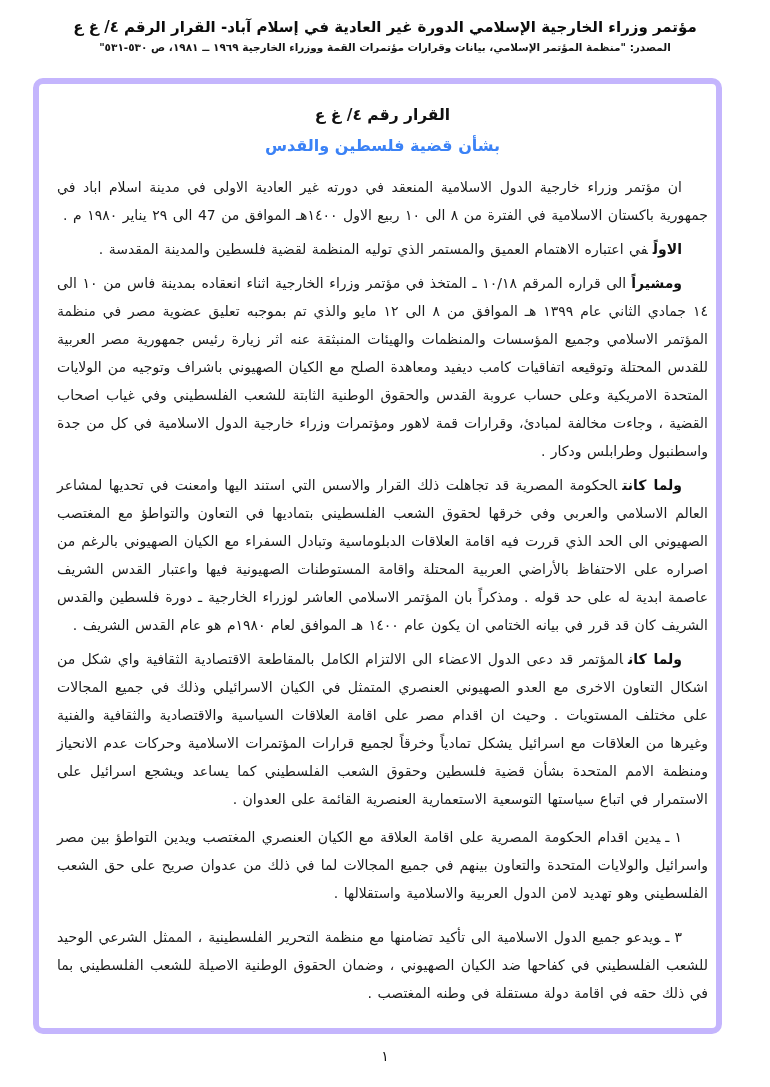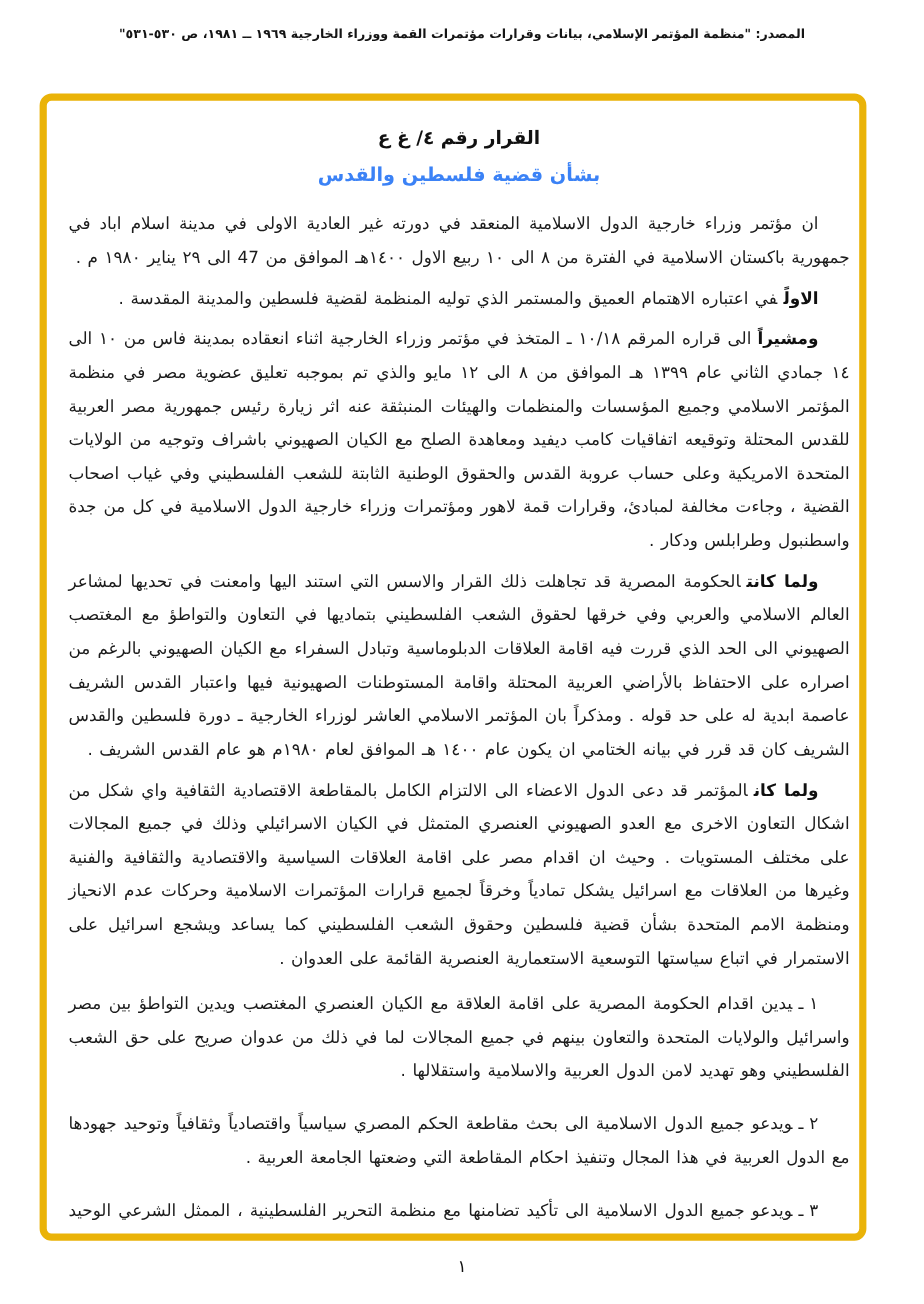--- a/index.html
+++ b/index.html
@@ -27,21 +27,21 @@
     font-weight: 700;
     color: #151515;
     margin-top: 5px;
   }
   .doc-frame {
     position: absolute;
     left: 33px;
     top: 78px;
     width: 689px;
     height: 956px;
-    border: 6px solid #eab308;
+    border: 6px solid #c4b5fd;
     border-radius: 10px;
     padding: 14px 8px 0 18px;
     direction: rtl;
     overflow: hidden;
     background: #ffffff;
   }
   .doc-title {
     text-align: center;
     font-size: 15.5px;
     font-weight: 700;
@@ -80,39 +80,39 @@
     width: 770px;
     text-align: center;
     font-size: 14px;
     color: #111111;
   }
 </style>
 </head>
 <body>
 
 <header class="page-header">
+  <div class="header-title">مؤتمر وزراء الخارجية الإسلامي الدورة غير العادية في إسلام آباد- القرار الرقم ٤/ غ ع</div>
   <div class="header-source">المصدر: "منظمة المؤتمر الإسلامي، بيانات وقرارات مؤتمرات القمة ووزراء الخارجية ١٩٦٩ ــ ١٩٨١، ص ٥٣٠-٥٣١"</div>
 </header>
 
 <main class="doc-frame">
   <h1 class="doc-title">القرار رقم ٤/ غ ع</h1>
   <h2 class="doc-subtitle">بشأن قضية فلسطين والقدس</h2>
 
   <p class="para"><span>ان مؤتمر وزراء خارجية الدول الاسلامية المنعقد في دورته غير العادية الاولى في مدينة اسلام اباد في جمهورية باكستان الاسلامية في الفترة من ٨ الى ١٠ ربيع الاول ١٤٠٠هـ الموافق من 47 الى ٢٩ يناير ١٩٨٠ م .</span></p>
 
   <p class="para"><span class="lead">الاولً</span><span>في اعتباره الاهتمام العميق والمستمر الذي توليه المنظمة لقضية فلسطين والمدينة المقدسة .</span></p>
 
   <p class="para"><span class="lead">ومشيراً</span><span>الى قراره المرقم ١٠/١٨ ـ المتخذ في مؤتمر وزراء الخارجية اثناء انعقاده بمدينة فاس من ١٠ الى ١٤ جمادي الثاني عام ١٣٩٩ هـ الموافق من ٨ الى ١٢ مايو والذي تم بموجبه تعليق عضوية مصر في منظمة المؤتمر الاسلامي وجميع المؤسسات والمنظمات والهيئات المنبثقة عنه اثر زيارة رئيس جمهورية مصر العربية للقدس المحتلة وتوقيعه اتفاقيات كامب ديفيد ومعاهدة الصلح مع الكيان الصهيوني باشراف وتوجيه من الولايات المتحدة الامريكية وعلى حساب عروبة القدس والحقوق الوطنية الثابتة للشعب الفلسطيني وفي غياب اصحاب القضية ، وجاءت مخالفة لمبادئ، وقرارات قمة لاهور ومؤتمرات وزراء خارجية الدول الاسلامية في كل من جدة واسطنبول وطرابلس ودكار .</span></p>
 
   <p class="para"><span class="lead">ولما كانت</span><span>الحكومة المصرية قد تجاهلت ذلك القرار والاسس التي استند اليها وامعنت في تحديها لمشاعر العالم الاسلامي والعربي وفي خرقها لحقوق الشعب الفلسطيني بتماديها في التعاون والتواطؤ مع المغتصب الصهيوني الى الحد الذي قررت فيه اقامة العلاقات الدبلوماسية وتبادل السفراء مع الكيان الصهيوني بالرغم من اصراره على الاحتفاظ بالأراضي العربية المحتلة واقامة المستوطنات الصهيونية فيها واعتبار القدس الشريف عاصمة ابدية له على حد قوله . ومذكراً بان المؤتمر الاسلامي العاشر لوزراء الخارجية ـ دورة فلسطين والقدس الشريف كان قد قرر في بيانه الختامي ان يكون عام ١٤٠٠ هـ الموافق لعام ١٩٨٠م هو عام القدس الشريف .</span></p>
 
   <p class="para"><span class="lead">ولما كان</span><span>المؤتمر قد دعى الدول الاعضاء الى الالتزام الكامل بالمقاطعة الاقتصادية الثقافية واي شكل من اشكال التعاون الاخرى مع العدو الصهيوني العنصري المتمثل في الكيان الاسرائيلي وذلك في جميع المجالات على مختلف المستويات . وحيث ان اقدام مصر على اقامة العلاقات السياسية والاقتصادية والثقافية والفنية وغيرها من العلاقات مع اسرائيل يشكل تمادياً وخرقاً لجميع قرارات المؤتمرات الاسلامية وحركات عدم الانحياز ومنظمة الامم المتحدة بشأن قضية فلسطين وحقوق الشعب الفلسطيني كما يساعد ويشجع اسرائيل على الاستمرار في اتباع سياستها التوسعية الاستعمارية العنصرية القائمة على العدوان .</span></p>
 
   <section class="items">
     <p class="para item"><span class="item-number">١</span><span class="item-sep">ـ</span><span>يدين اقدام الحكومة المصرية على اقامة العلاقة مع الكيان العنصري المغتصب ويدين التواطؤ بين مصر واسرائيل والولايات المتحدة والتعاون بينهم في جميع المجالات لما في ذلك من عدوان صريح على حق الشعب الفلسطيني وهو تهديد لامن الدول العربية والاسلامية واستقلالها .</span></p>
 
-    <p class="para item"><span class="item-number">٢</span><span class="item-sep">ـ</span><span>ويدعو جميع الدول الاسلامية الى بحث مقاطعة الحكم المصري سياسياً واقتصادياً وثقافياً وتوحيد جهودها مع الدول العربية في هذا المجال وتنفيذ احكام المقاطعة التي وضعتها الجامعة العربية .</span></p>
 
     <p class="para item"><span class="item-number">٣</span><span class="item-sep">ـ</span><span>ويدعو جميع الدول الاسلامية الى تأكيد تضامنها مع منظمة التحرير الفلسطينية ، الممثل الشرعي الوحيد للشعب الفلسطيني في كفاحها ضد الكيان الصهيوني ، وضمان الحقوق الوطنية الاصيلة للشعب الفلسطيني بما في ذلك حقه في اقامة دولة مستقلة في وطنه المغتصب .</span></p>
   </section>
 </main>
 
 <footer class="page-number">١</footer>
 
 </body></html>

